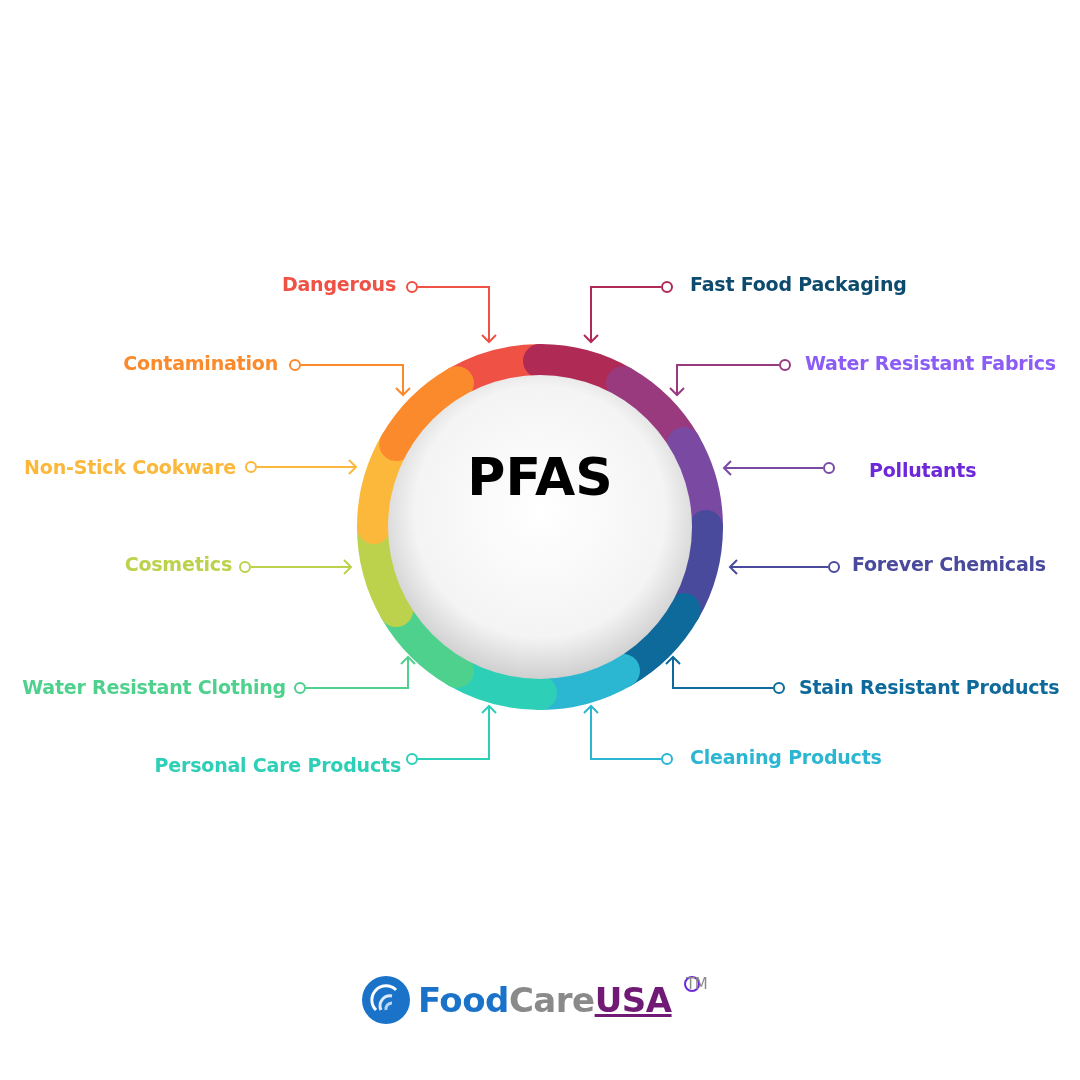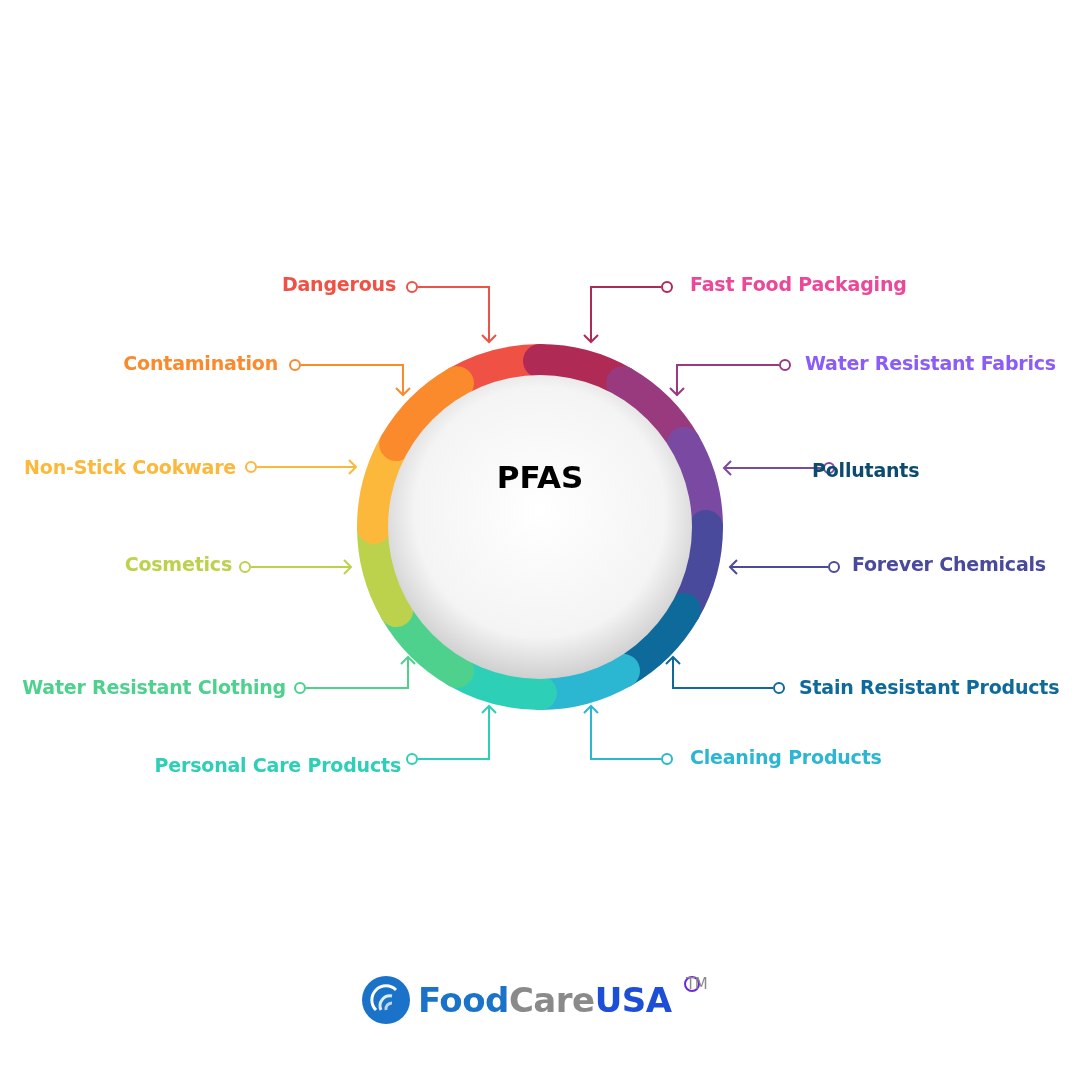--- a/index.html
+++ b/index.html
@@ -1,28 +1,28 @@
 <!DOCTYPE html>
 <html><head>
 <meta charset="utf-8">
 <style>
   html, body { margin:0; padding:0; background:#ffffff; }
   body { width:1080px; height:1080px; position:relative; overflow:hidden; font-family:"DejaVu Sans", sans-serif; }
   #diagram { position:absolute; left:0; top:0; }
   .lbl { position:absolute; font-family:"DejaVu Sans", sans-serif; font-weight:bold; font-size:19px; white-space:nowrap; line-height:24px; letter-spacing:-0.2px; }
   .lbl.right { text-align:left; }
   .lbl.left { text-align:right; }
-  .center-title { position:absolute; left:380px; top:452px; width:320px; text-align:center; font-family:"DejaVu Sans", sans-serif; font-weight:bold; font-size:31px; color:#000; line-height:50px; }
+  .center-title { position:absolute; left:380px; top:452px; width:320px; text-align:center; font-family:"DejaVu Sans", sans-serif; font-weight:bold; font-size:52px; color:#000; line-height:50px; }
   .center-sub { position:absolute; left:380px; top:515px; width:320px; text-align:center; font-family:"DejaVu Sans", sans-serif; font-size:18px; color:#111; line-height:30px; }
   .logo { position:absolute; left:362px; top:972px; height:56px; display:flex; align-items:center; }
   .logo-mark { width:48px; height:48px; border-radius:50%; background:#1a73c9; position:relative; overflow:hidden; }
   .logo-text { font-family:"DejaVu Sans", sans-serif; font-weight:bold; font-size:34px; margin-left:8px; letter-spacing:-0.5px; position:relative; }
   .hydro { color:#1a73c9; }
   .care { color:#8a8a8a; }
-  .usa { color:#1d4ed8; }
+  .usa { color:#701a75;text-decoration:underline; }
   .tm { position:absolute; font-size:15px; color:#8a8a8a; font-weight:normal; left:253px; top:-4px; border:2px solid #6d28d9; border-radius:50%; width:12px; height:12px; line-height:12px; text-align:center;margin-left:13px; }
 </style>
 </head>
 <body>
 
 <svg id="diagram" width="1080" height="1080" viewBox="0 0 1080 1080">
   <defs>
     <radialGradient id="centerGrad" cx="50%" cy="45%" r="55%">
       <stop offset="0%" stop-color="#ffffff"></stop>
       <stop offset="75%" stop-color="#f4f4f4"></stop>
@@ -82,23 +82,23 @@
       <circle cx="295" cy="365" r="5" stroke="#fb8a2c" fill="#ffffff"></circle>
       <polyline points="396,388 403,395 410,388" stroke="#fb8a2c"></polyline>
     </g>
 </svg>
 
 <div class="center-title">PFAS</div>
 <div class="center-sub">
 </div>
 
 <div class="lbl left" style="right:684px; top:272px; color:#ef5145;">Dangerous</div>
-<div class="lbl right" style="left:690px; top:272px; color:#ec4899;">Fast Food Packaging</div>
+<div class="lbl right" style="left:690px; top:272px; color:#0c4a6e;">Fast Food Packaging</div>
 <div class="lbl right" style="left:805px; top:351px; color:#8b5cf6;">Water Resistant Fabrics</div>
-<div class="lbl right" style="left:812px; top:458px; color:#0c4a6e;text-align:center;">Pollutants</div>
+<div class="lbl right" style="left:869px; top:458px; color:#6d28d9;text-align:center;">Pollutants</div>
 <div class="lbl right" style="left:852px; top:552px; color:#4a4a9c;">Forever Chemicals</div>
 <div class="lbl right" style="left:799px; top:675px; color:#0f6a9c;">Stain Resistant Products</div>
 <div class="lbl right" style="left:690px; top:745px; color:#2bb6d2;">Cleaning Products</div>
 <div class="lbl left" style="right:679px; top:753px; color:#2dd0b6;">Personal Care Products</div>
 <div class="lbl left" style="right:794px; top:675px; color:#4fd18e;">Water Resistant Clothing</div>
 <div class="lbl left" style="right:848px; top:552px; color:#bcd24c;">Cosmetics</div>
 <div class="lbl left" style="right:844px; top:455px; color:#fbb83a;">Non-Stick Cookware</div>
 <div class="lbl left" style="right:802px; top:351px; color:#fb8a2c;">Contamination</div>
 
 <div class="logo">

